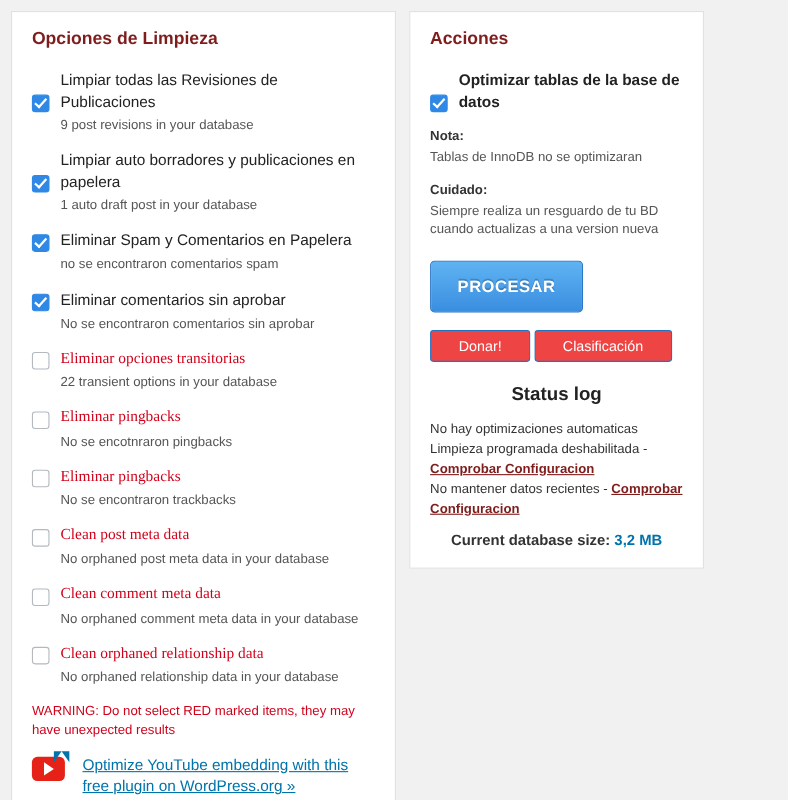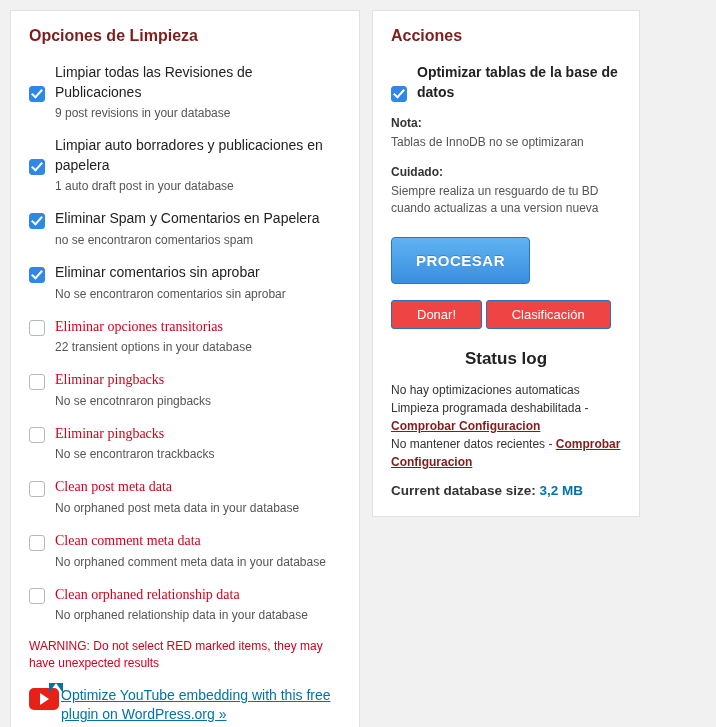--- a/index.html
+++ b/index.html
@@ -61,21 +61,21 @@
   .warning {
     color: #d0021b;
     font-size: 12px;
     line-height: 1.4;
     margin-top: 8px;
     margin-bottom: 14px;
   }
   .promo {
     display: flex;
     align-items: flex-start;
-    gap: 2px;
+    gap: 16px;
     justify-content: flex-end;
   }
   .promo a {
     color: #0073aa;
     text-decoration: underline;
     font-size: 14px;
     line-height: 1.4;
   }
   .yt-icon {
     width: 30px;
@@ -173,20 +173,21 @@
   .status-block { margin-bottom: 12px; }
   .status-line a {
     color: #7f1d1d;
     font-weight: 700;
     text-decoration: underline;
   }
   .db-size {
     font-size: 13.5px;
     font-weight: 700;
     margin-top: 12px;
+    text-align: center;
   }
   .db-size .val { color: #0073aa; }
 </style>
 </head>
 <body>
 
 <div class="container">
 
   <div class="panel left">
     <h2>Opciones de Limpieza</h2>

